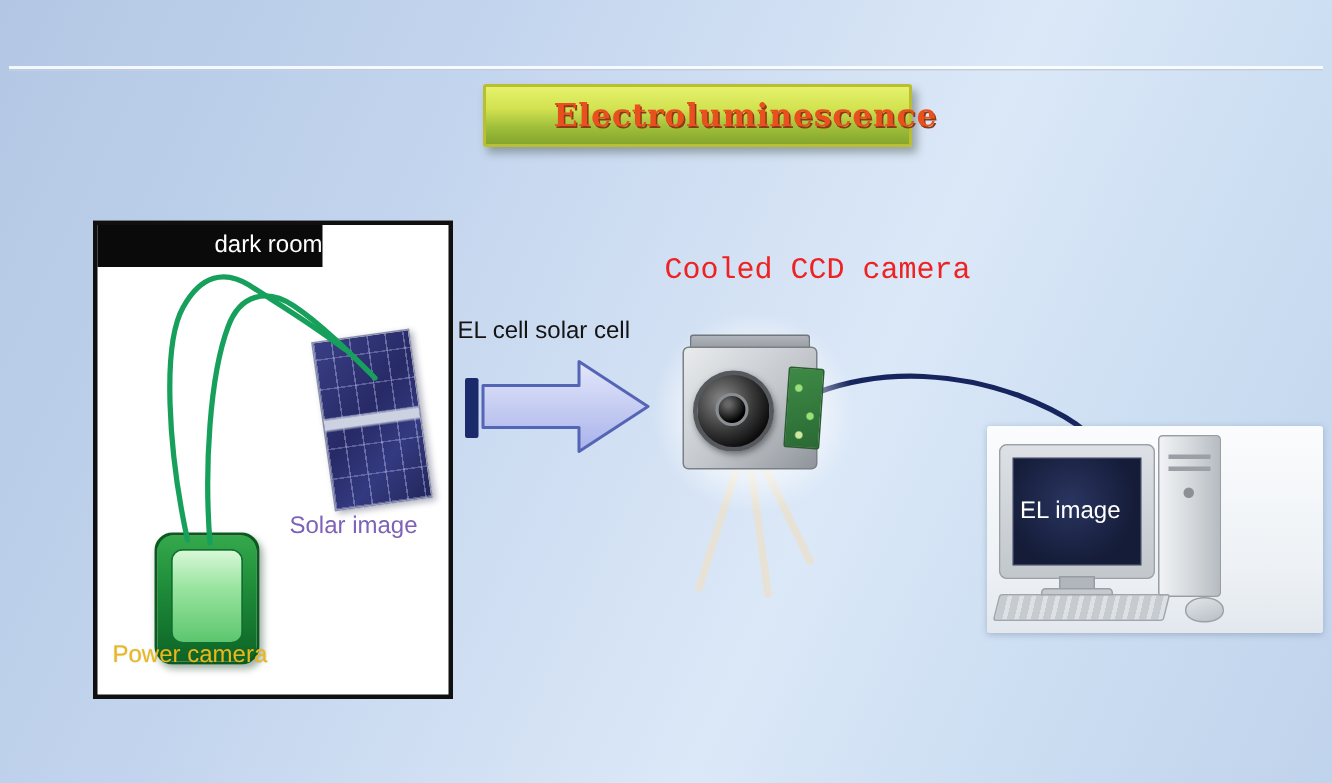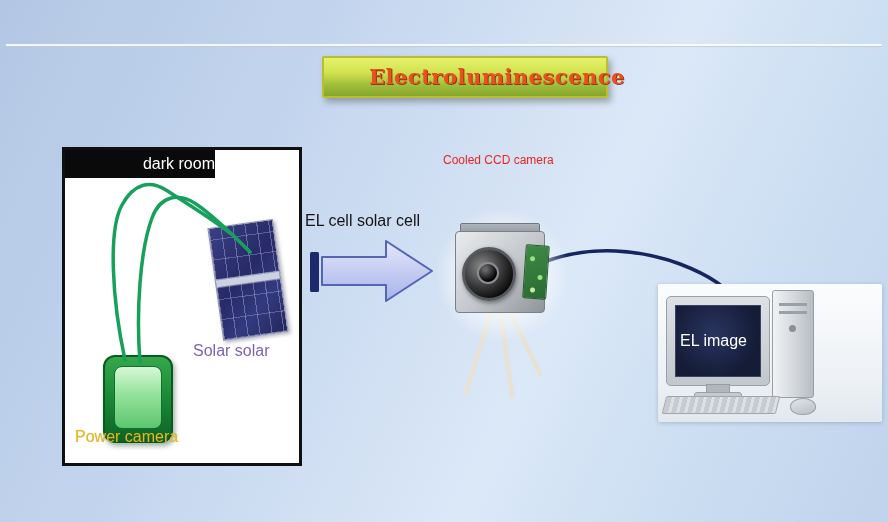--- a/index.html
+++ b/index.html
@@ -56,21 +56,21 @@
     position:absolute;left:9px;top:9px;right:9px;bottom:12px;border-radius:8px;
     background:linear-gradient(180deg,#d8f8d8 0%,#9ae4a0 40%,#5cc66e 100%);
     border:1px solid #0f7030;
   }
   .power-label{
     position:absolute;left:10px;top:278px;width:150px;
     color:#e8b81e;font-size:16px;text-shadow:0 0 1px rgba(120,90,0,.3);
   }
   
   .el-from-label{position:absolute;left:305px;top:212px;color:#141414;font-size:16px;z-index:7;}
-  .ccd-label{position:absolute;left:443px;top:153px;color:#ee2222;font-size:12px;z-index:7;}
+  .ccd-label{position:absolute;left:443px;top:169px;color:#ee2222;font-size:20px;z-index:7;font-family:Liberation Mono, monospace;}
   
   .overlay{position:absolute;left:0;top:0;z-index:5;pointer-events:none;}
   
   .camera-group{position:absolute;left:440px;top:205px;width:130px;height:200px;z-index:6;}
   .camera-glow{
     position:absolute;left:-5px;top:5px;width:135px;height:130px;
     background:radial-gradient(circle,rgba(255,255,255,.95) 0%,rgba(255,255,255,.55) 45%,rgba(255,255,255,0) 72%);
   }
   .camera-top{
     position:absolute;left:20px;top:18px;width:78px;height:14px;border-radius:2px;
@@ -145,21 +145,21 @@
 
   <div class="title-box">
     <span class="title-text">Electroluminescence</span>
   </div>
 
   <div class="dark-room">
     <div class="dark-room-header">
       <span>dark room</span>
     </div>
     <div class="solar-cell"></div>
-    <div class="solar-label">Solar solar</div>
+    <div class="solar-label">Solar image</div>
     <div class="power-supply">
       <div class="power-supply-screen"></div>
     </div>
     <div class="power-label">Power camera</div>
   </div>
 
   <svg class="overlay" width="888" height="522" viewBox="0 0 888 522">
     <defs>
       <linearGradient id="arrowGrad" x1="0" y1="0" x2="0" y2="1">
         <stop offset="0" stop-color="#e4e8fa"></stop>

